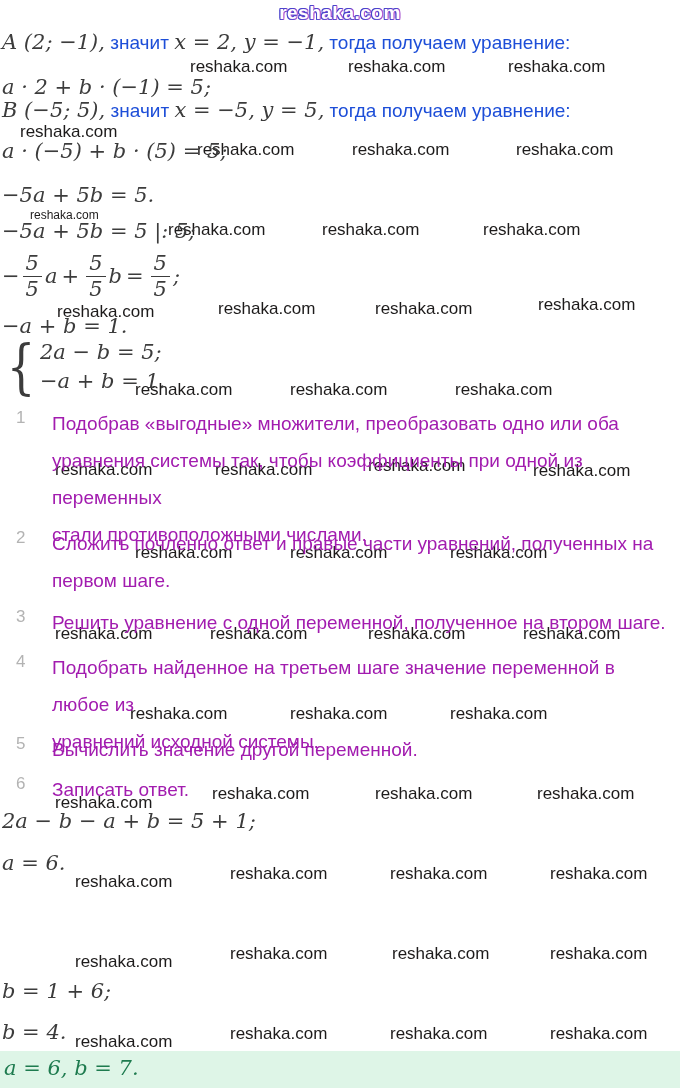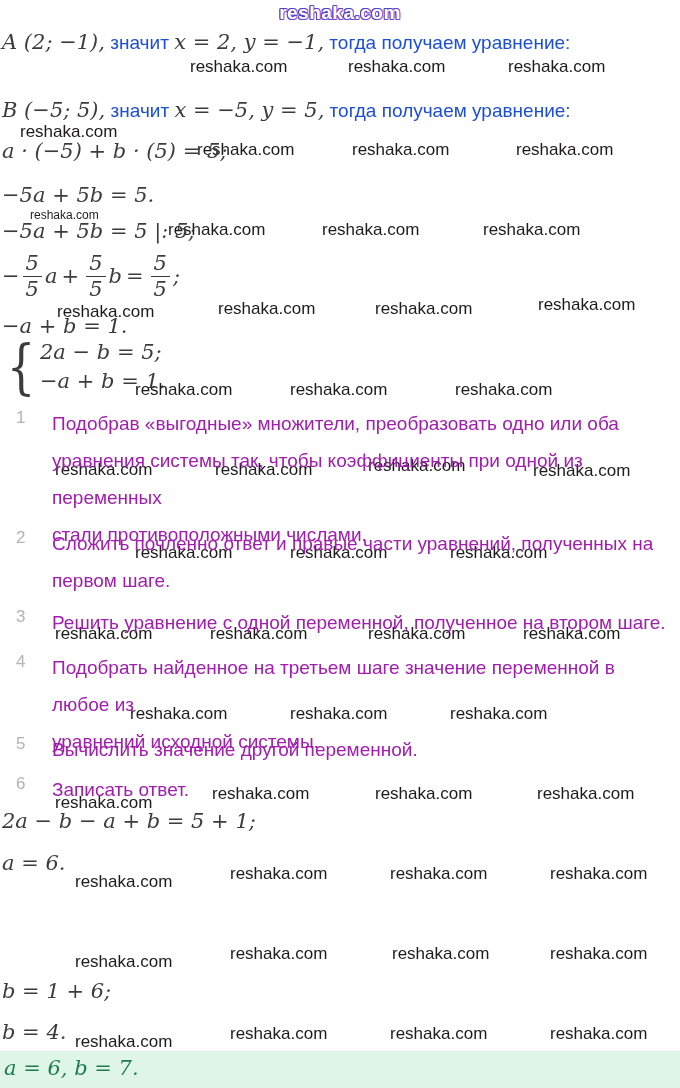--- a/index.html
+++ b/index.html
@@ -154,20 +154,21 @@
       <span class="wm" style="left: 230px; top: 1024px;">reshaka.com</span>
       <span class="wm" style="left: 390px; top: 1024px;">reshaka.com</span>
       <span class="wm" style="left: 550px; top: 1024px;">reshaka.com</span>
       <span class="wm" style="left: 75px; top: 1032px;">reshaka.com</span>
     </div>
 
   <div class="mline mixed" style="top:30px">
     <span>A (2;  −1),</span><span class="sanstext"> значит </span><span>x = 2,  y = −1,</span><span class="sanstext"> тогда получаем уравнение:</span>
   </div>
 
+  <div class="mline" style="top:75px">a · 2 + b · (−1) = 5;</div>
 
   <div class="mline mixed" style="top:98px">
     <span>B (−5;  5),</span><span class="sanstext"> значит </span><span>x = −5,  y = 5,</span><span class="sanstext"> тогда получаем уравнение:</span>
   </div>
 
   <div class="mline" style="top:139px">a · (−5) + b · (5) = 5;</div>
   <div class="mline" style="top:183px">−5a + 5b = 5.</div>
   <div class="mline" style="top:219px">−5a + 5b = 5  |: 5;</div>
 
   <div class="mline fracline" style="top:252px">

